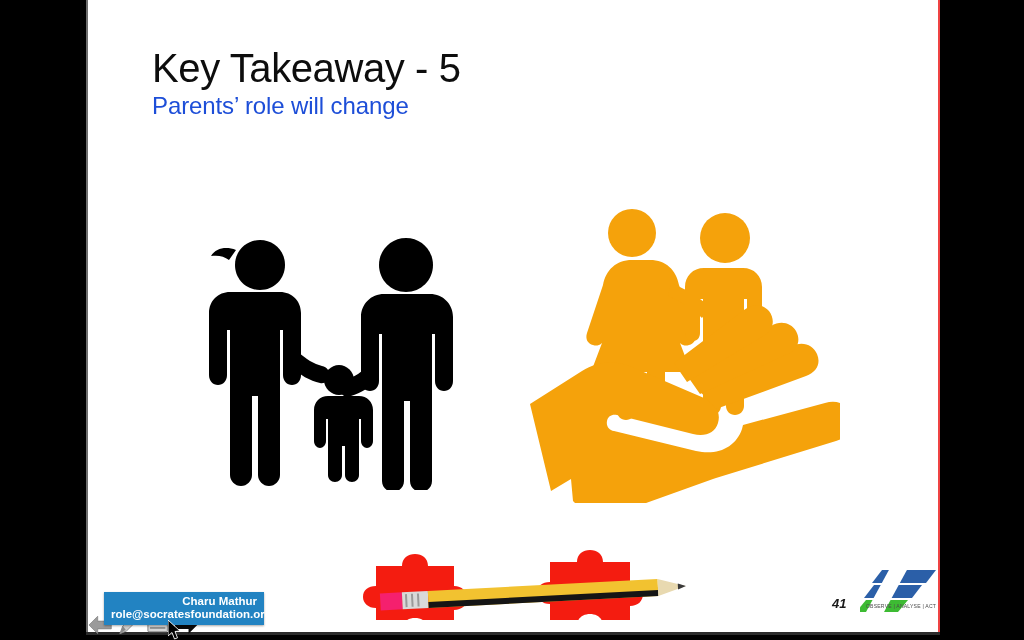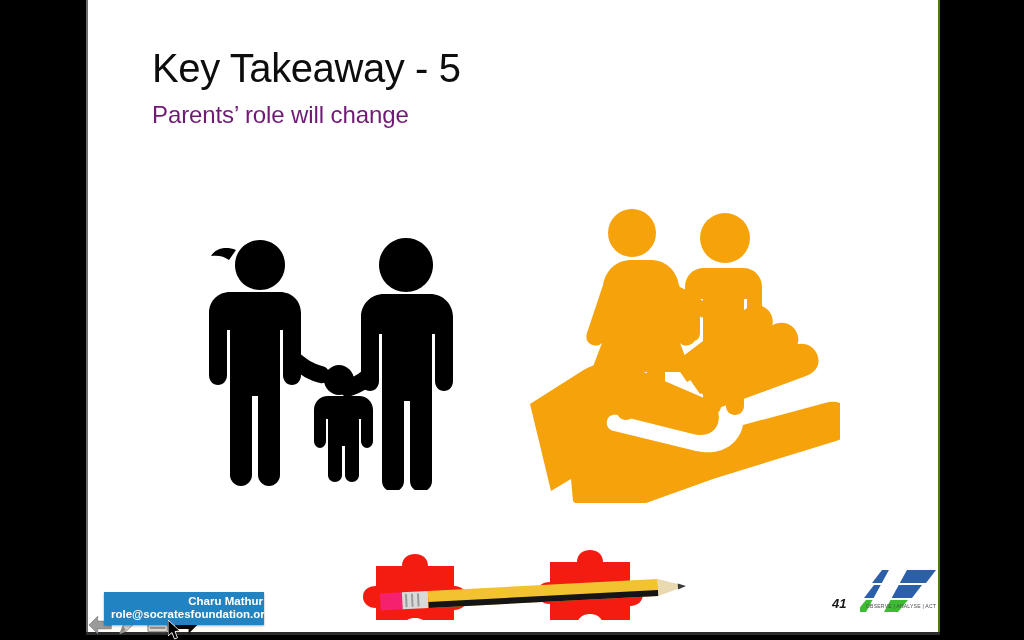--- a/index.html
+++ b/index.html
@@ -21,21 +21,21 @@
   }
   
   #slide {
     position: absolute;
     left: 86px;
     top: 0px;
     width: 854px;
     height: 632px;
     background: #ffffff;
     border-left: 2px solid #6e6e6e;
-    border-right: 2px solid #4d7c0f;
+    border-right: 2px solid #ef4444;
     box-sizing: border-box;
     overflow: hidden;
   }
   #bottom-rule {
     position: absolute;
     left: 86px;
     top: 632px;
     width: 854px;
     height: 3px;
     background: #2b2b2b;
@@ -50,24 +50,23 @@
   }
   .slide-title {
     font-size: 40px;
     line-height: 48px;
     color: #0d0d0d;
     font-weight: 400;
     letter-spacing: -0.4px;
     white-space: nowrap;
   }
   .slide-subtitle {
-    margin-top: 9px;
     font-size: 24px;
     line-height: 28px;
-    color: #701a75;
+    color: #1d4ed8;
     font-weight: 400;
     letter-spacing: -0.1px;
     white-space: nowrap;
   }
 
   
   .family-black {
     position: absolute;
     left: 110px;
     top: 228px;
@@ -142,21 +141,21 @@
     width: 26px;
     height: 24px;
     display: block;
     cursor: pointer;
   }
   #tooltip {
     position: absolute;
     left: 104px;
     top: 592px;
     width: 160px;
-    padding: 3px 1px 4px 7px;
+    padding: 3px 7px 4px 7px;
     background: #2283c2;
     box-sizing: border-box;
     text-align: right;
     box-shadow: 0 1px 2px rgba(0,0,0,0.35);
   }
   .tip-name, .tip-mail {
     color: #ffffff;
     font-weight: bold;
     font-size: 11.5px;
     line-height: 13px;

